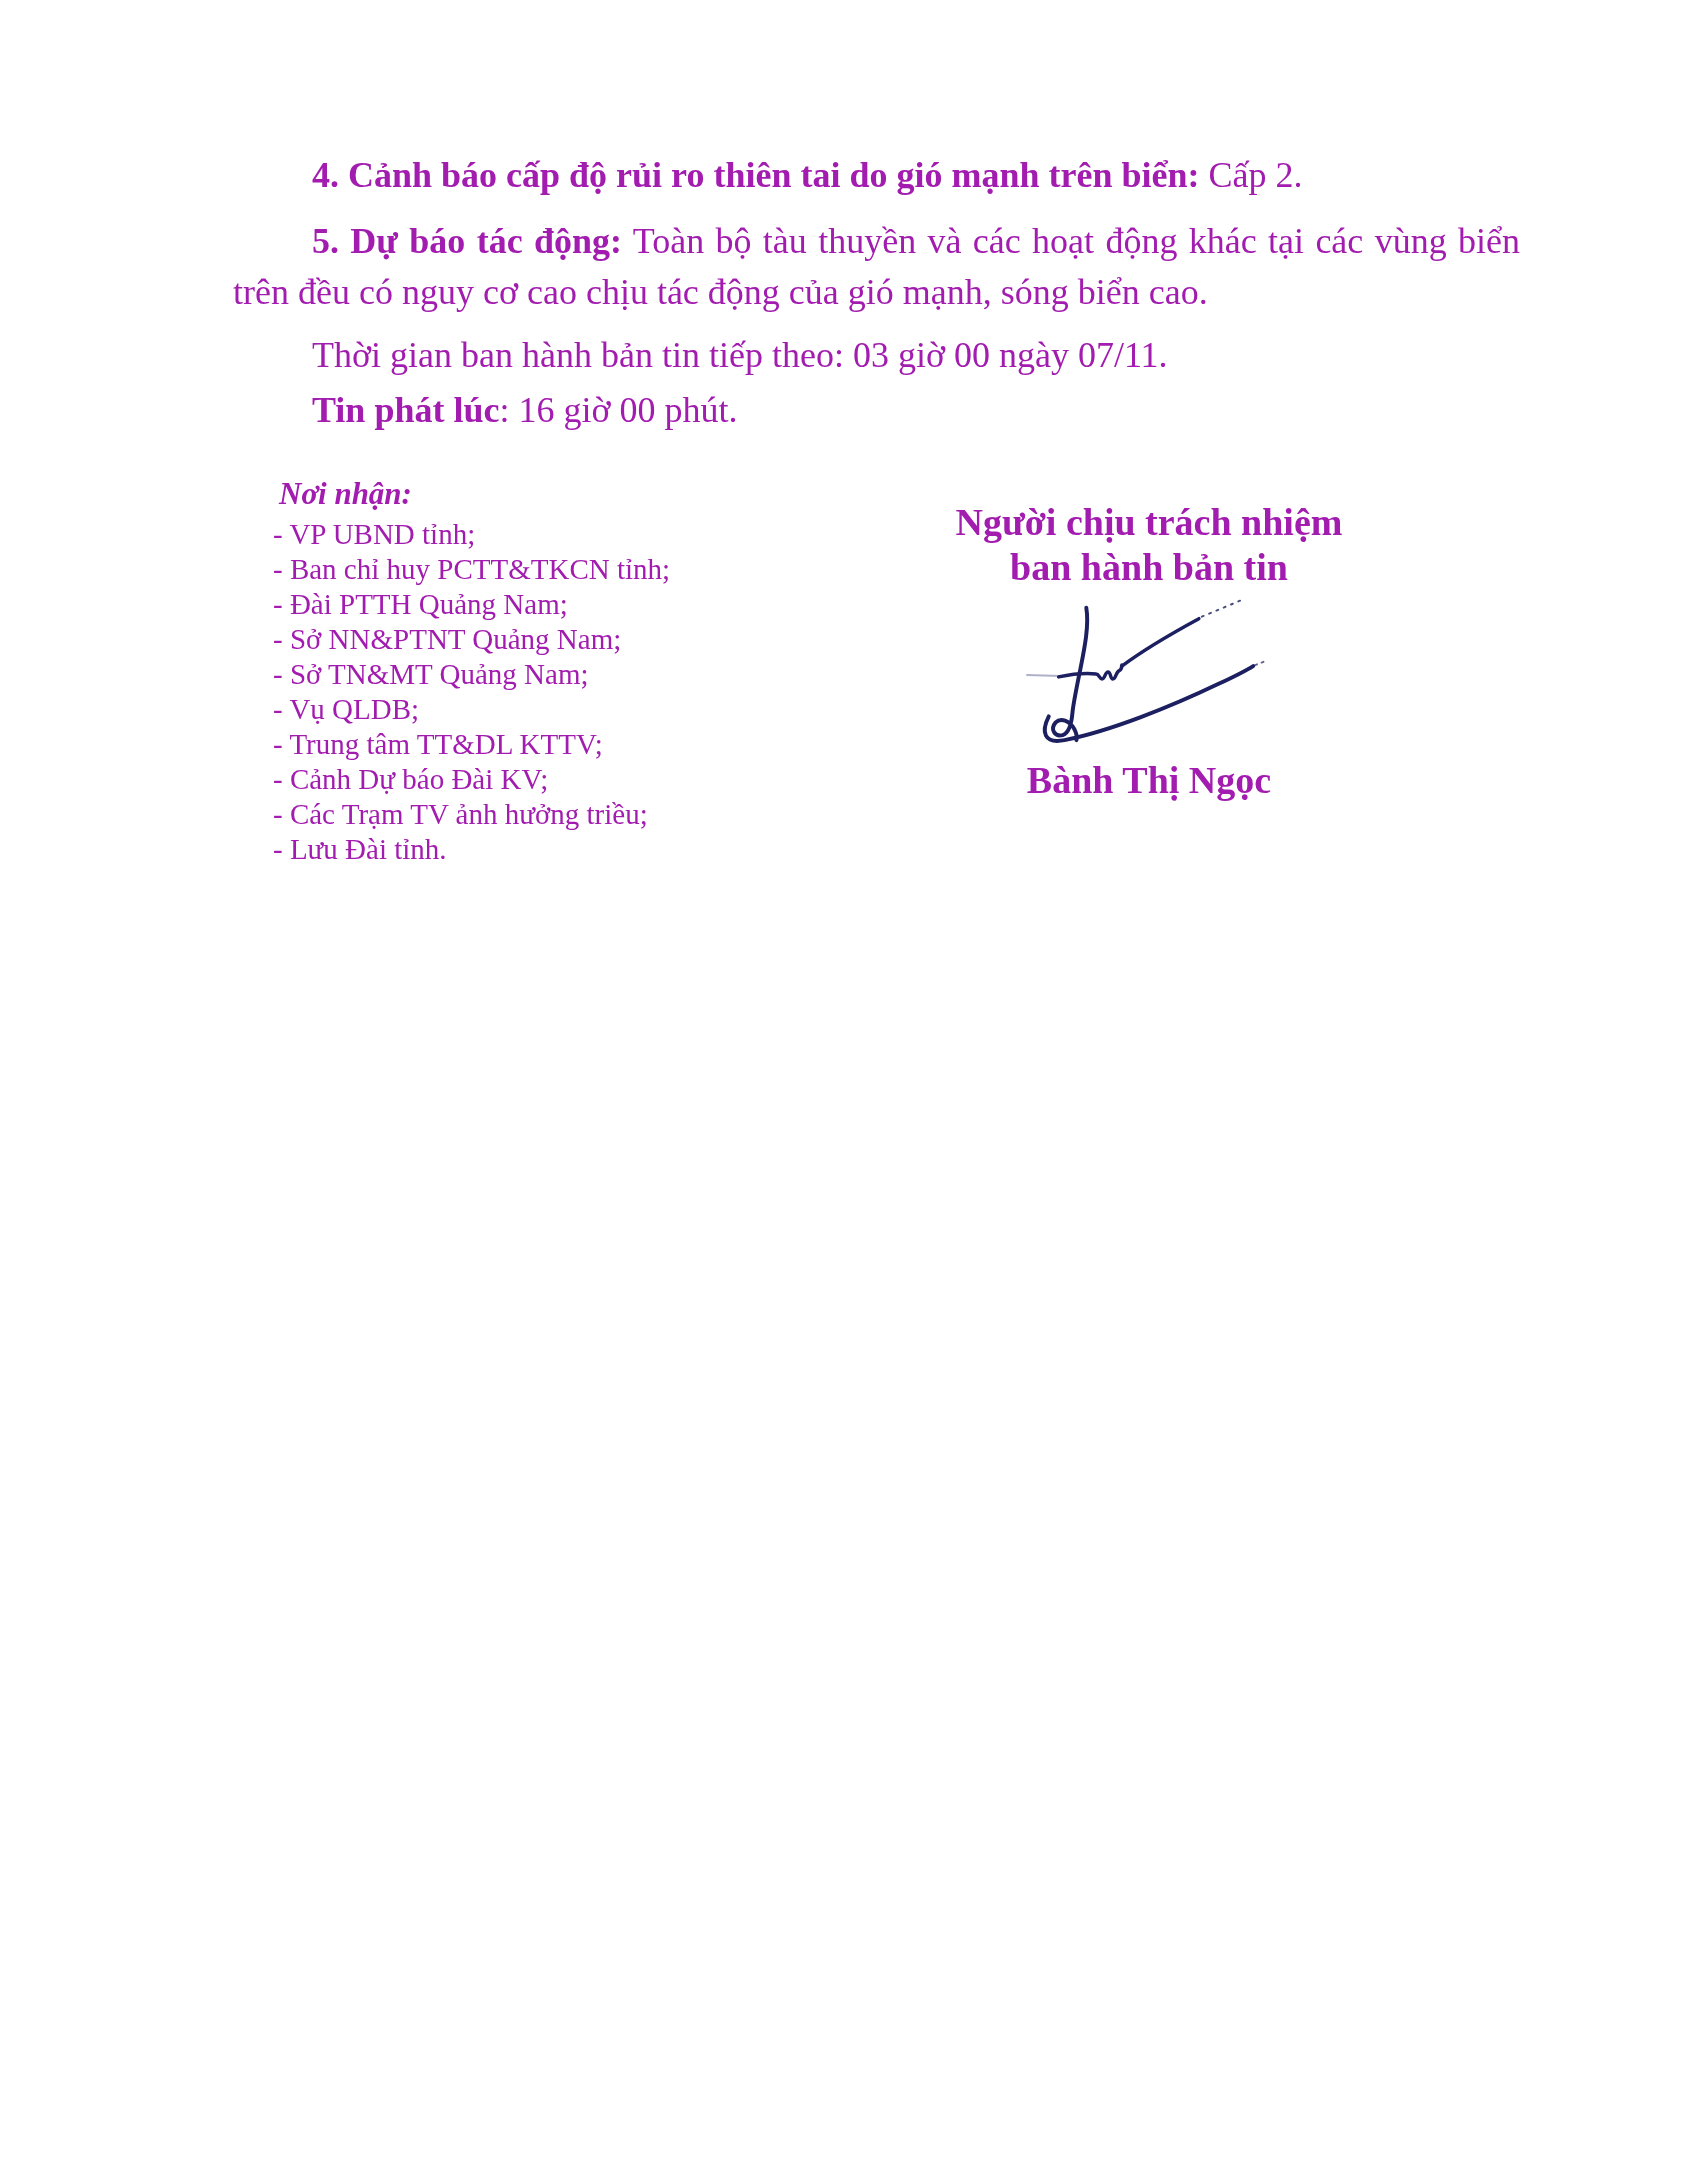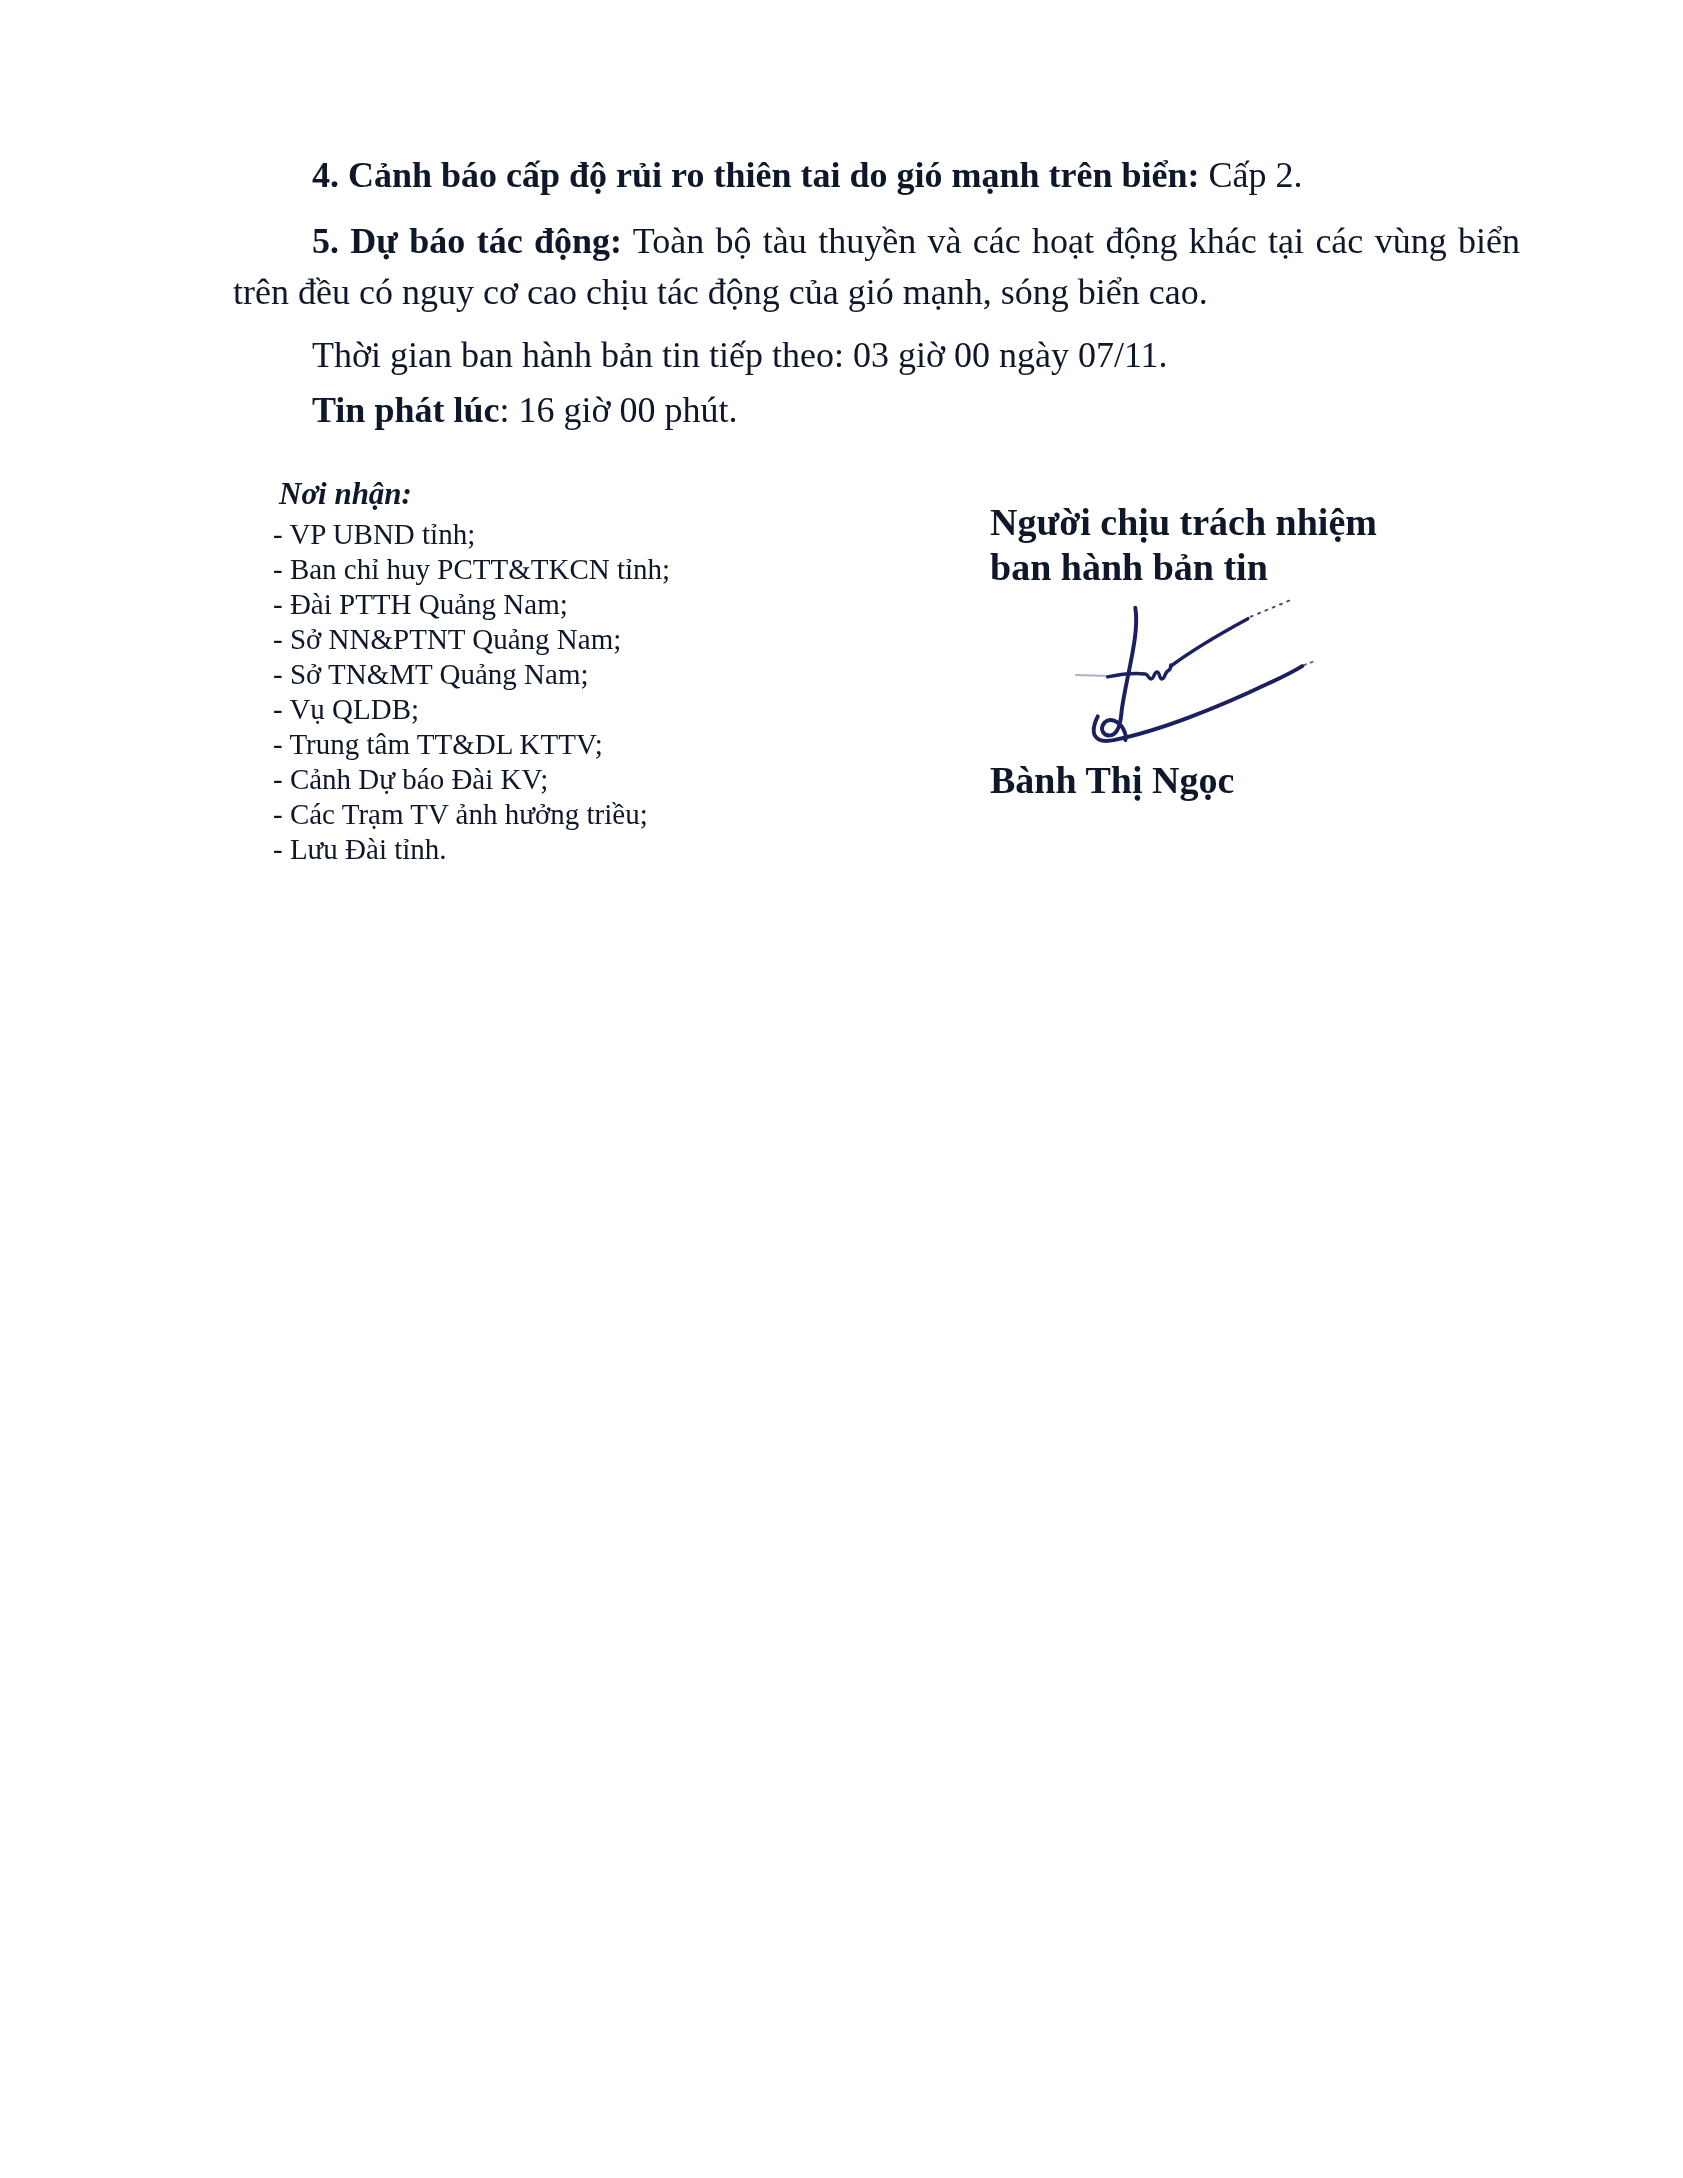--- a/index.html
+++ b/index.html
@@ -6,21 +6,21 @@
     margin: 0;
     padding: 0;
     background: #ffffff;
   }
   .page {
     position: relative;
     width: 1683px;
     height: 2178px;
     background: #ffffff;
     font-family: "Liberation Serif", "DejaVu Serif", serif;
-    color: #0f172a;
+    color: #a21caf;
     overflow: hidden;
   }
   
   .content {
     position: absolute;
     left: 233px;
     top: 150px;
     width: 1287px;
     font-size: 36px;
     line-height: 51px;
@@ -48,24 +48,24 @@
     font-size: 31px;
     font-weight: bold;
     font-style: italic;
     line-height: 38px;
     margin: 0 0 4px 6px;
   }
   .recipient-item { margin: 0; }
 
   .sign-block {
     position: absolute;
-    left: 990px;
+    left: 941px;
     top: 500px;
     width: 416px;
-    text-align: left;
+    text-align: center;
   }
   .sign-title {
     font-size: 38px;
     font-weight: bold;
     line-height: 45px;
     margin: 0;
   }
   .signature-svg {
     display: block;
     margin: 2px auto 0 auto;

